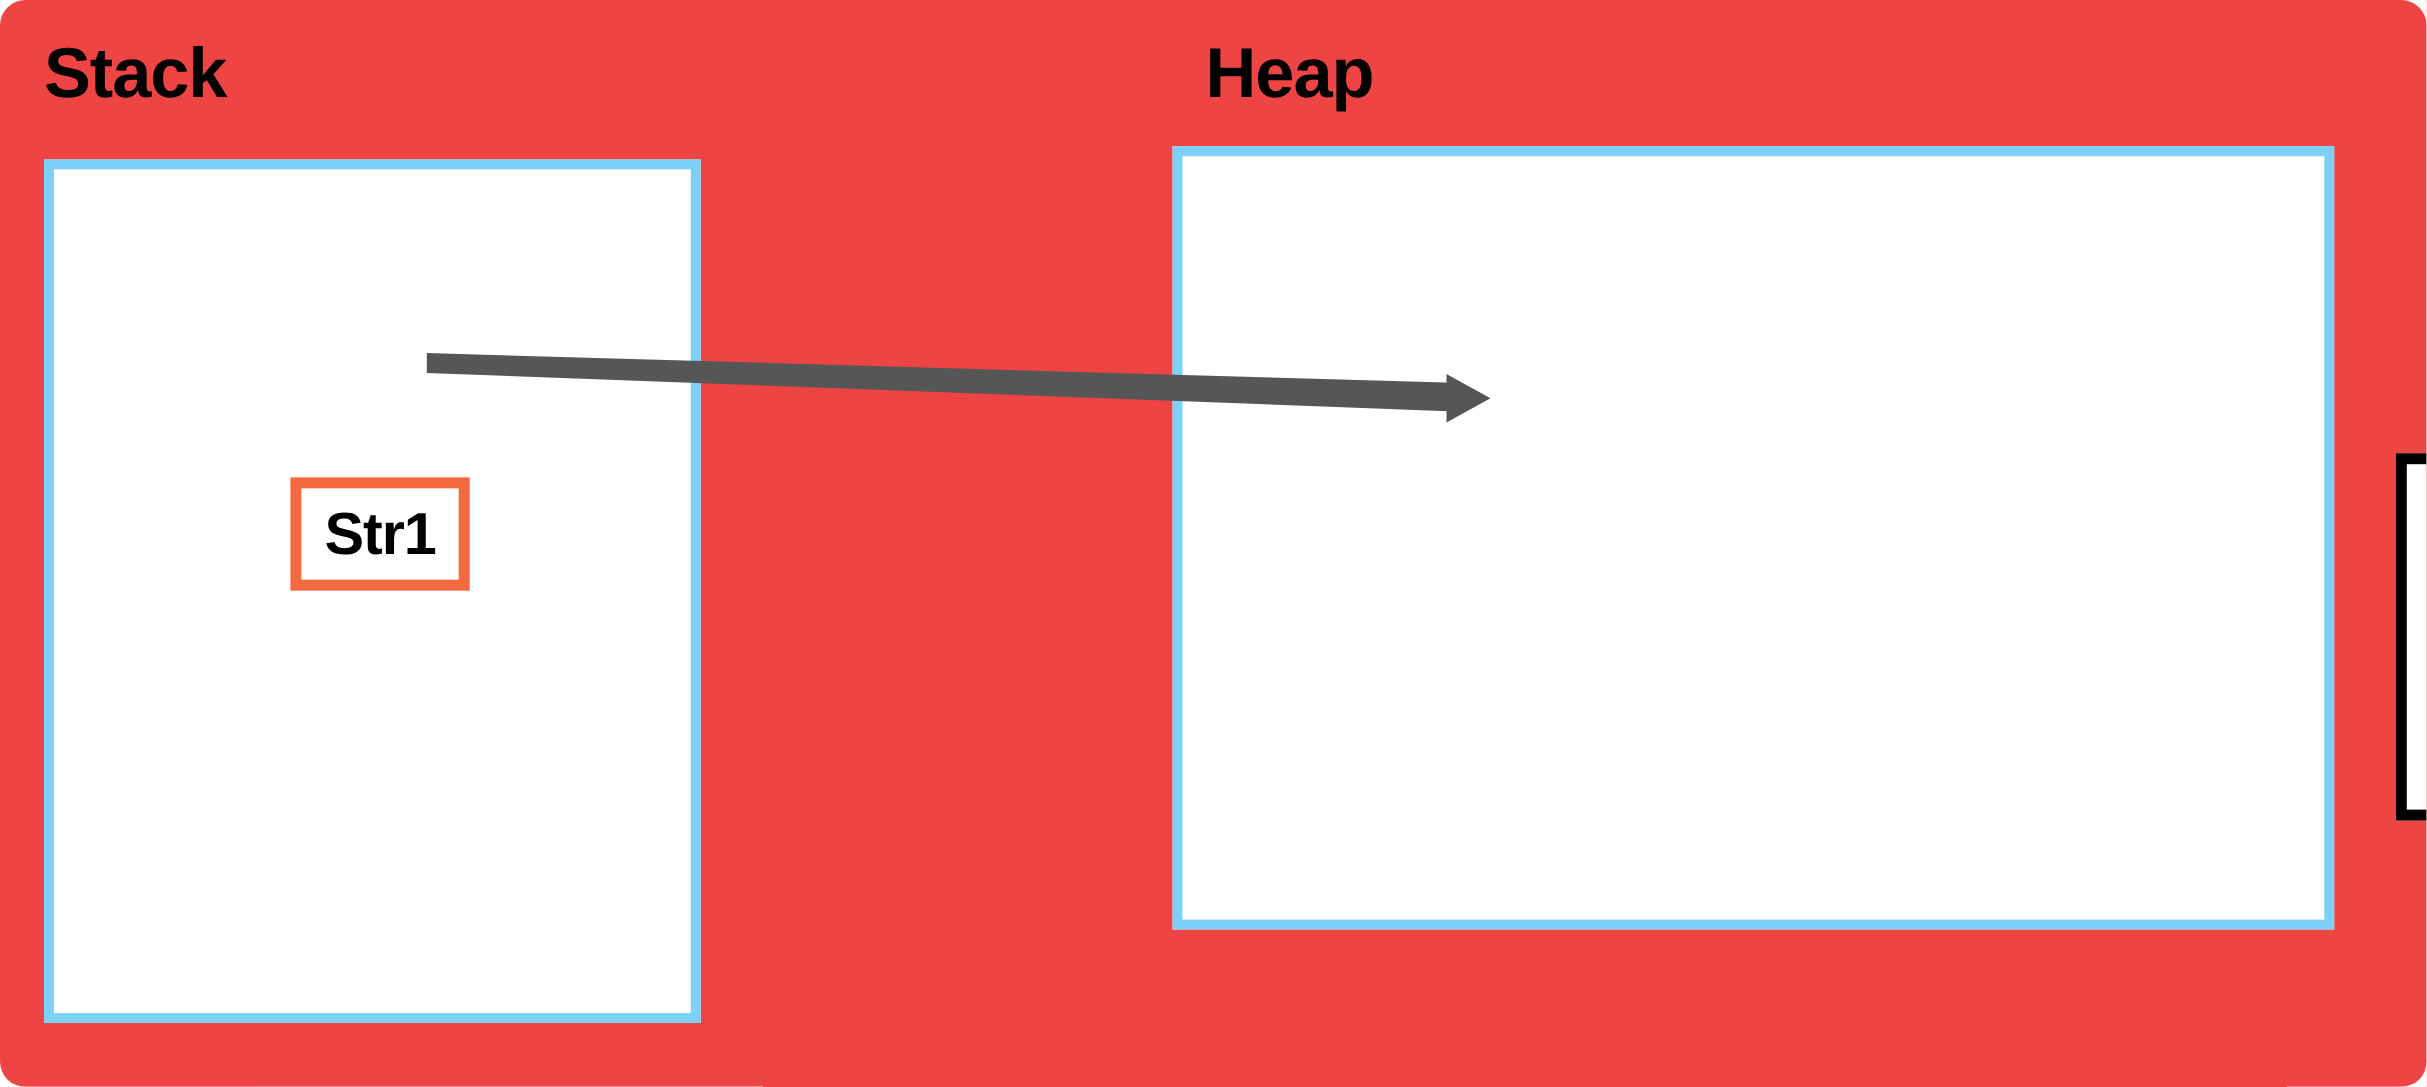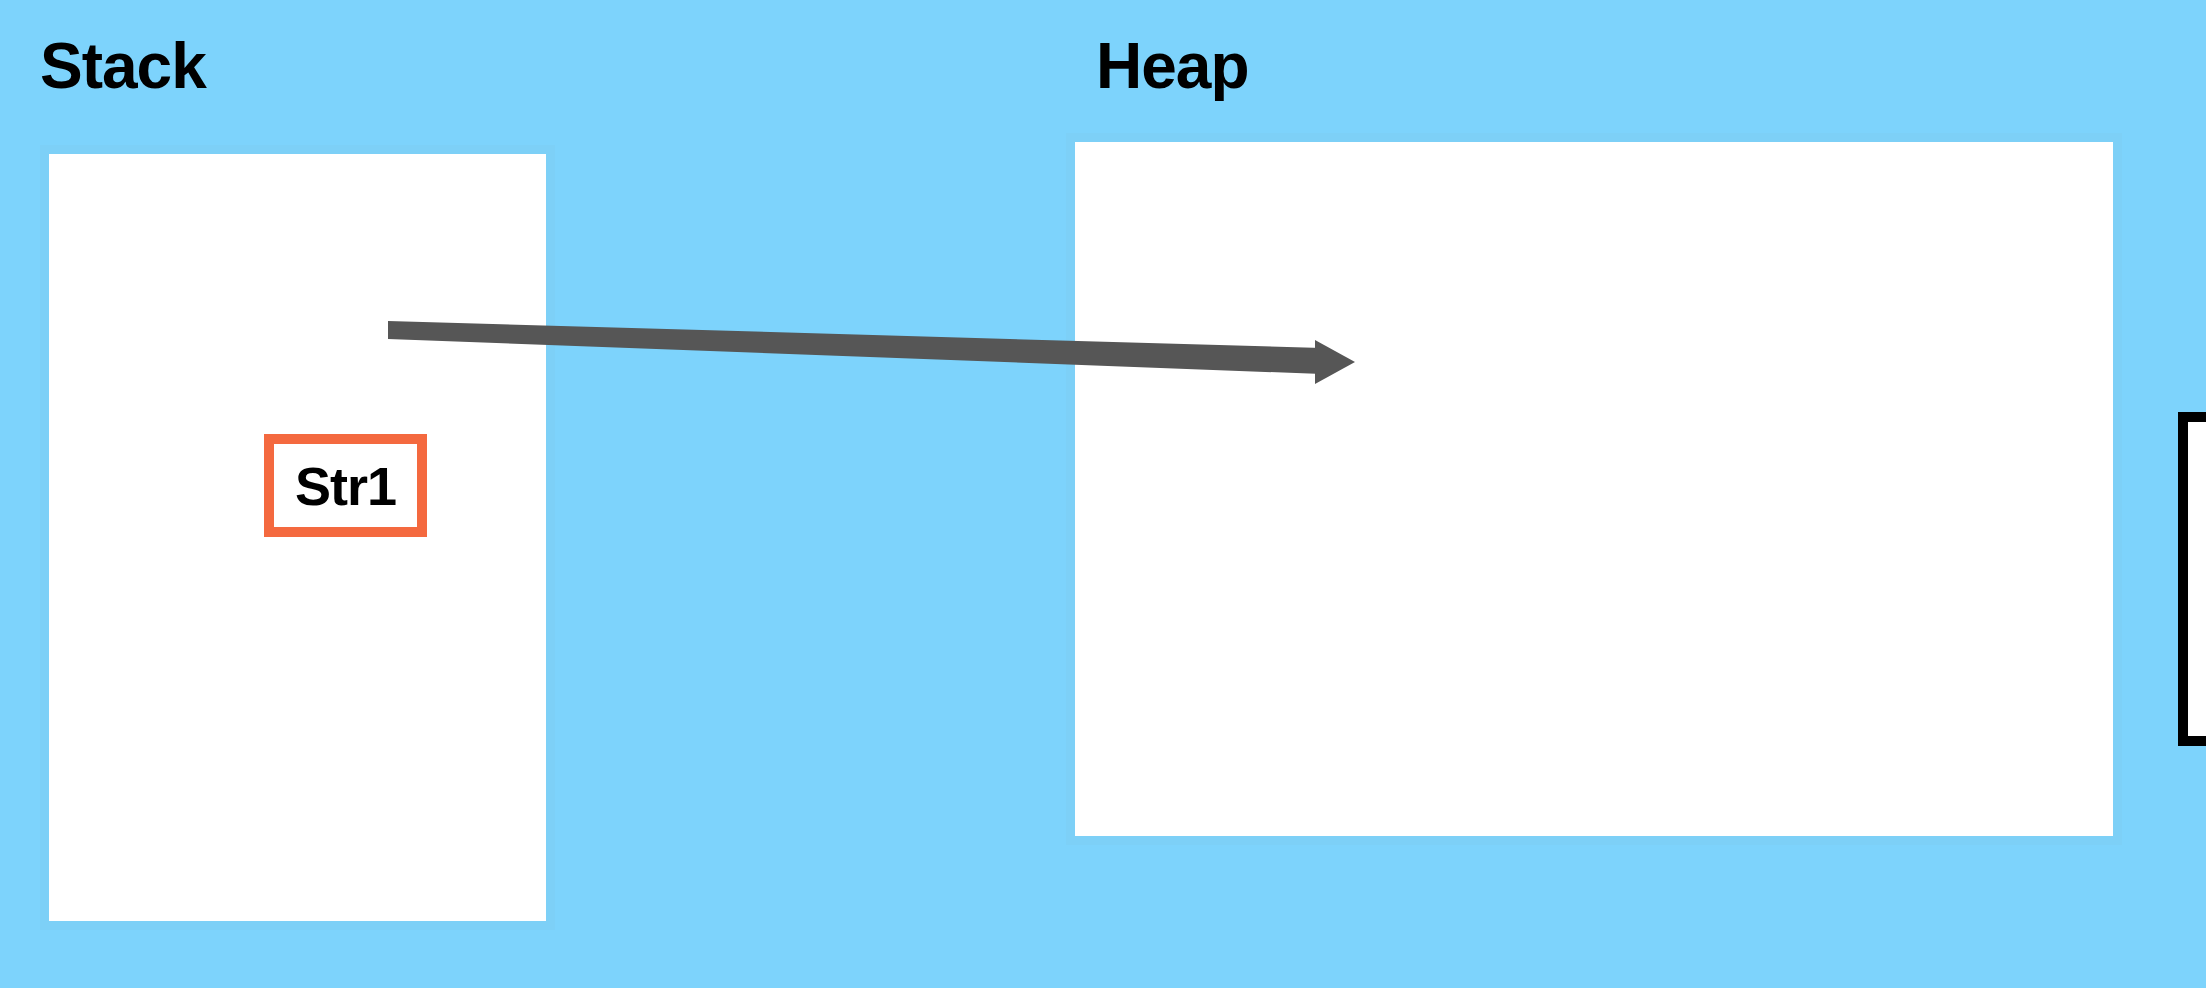--- a/index.html
+++ b/index.html
@@ -9,22 +9,23 @@
     background: #ffffff;
   }
   body {
     font-family: "Liberation Sans", sans-serif;
     -webkit-font-smoothing: antialiased;
   }
   #canvas {
     position: relative;
     width: 2206px;
     height: 988px;
-    background: #7dd3fc;
+    background: #ef4444;
     overflow: hidden;
+    border-radius: 23px;
   }
 
   
   .region-title {
     position: absolute;
     font-family: "Liberation Sans", sans-serif;
     font-weight: bold;
     font-size: 64px;
     line-height: 1;
     color: #000000;
@@ -36,21 +37,21 @@
 
   
   .region-box {
     position: absolute;
     background: #ffffff;
     border: 9px solid #7dd0f7;
     box-sizing: border-box;
   }
   #stack-box {
     left: 40px;   top: 145px;
-    width: 515px; height: 785px;
+    width: 597px; height: 785px;
   }
   #heap-box {
     left: 1066px; top: 133px;
     width: 1056px; height: 712px;
   }
   #pool-box {
     position: absolute;
     left: 1103px; top: 270px;
     width: 629px; height: 334px;
     background: #ffffff;

